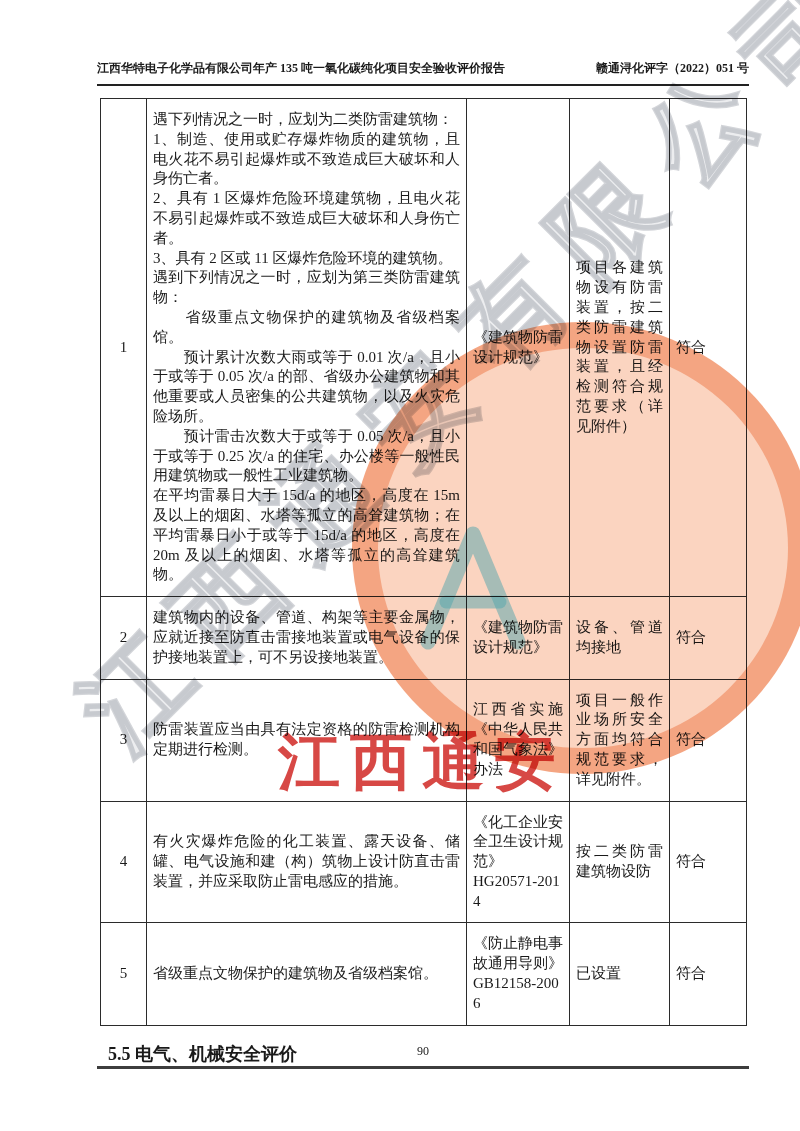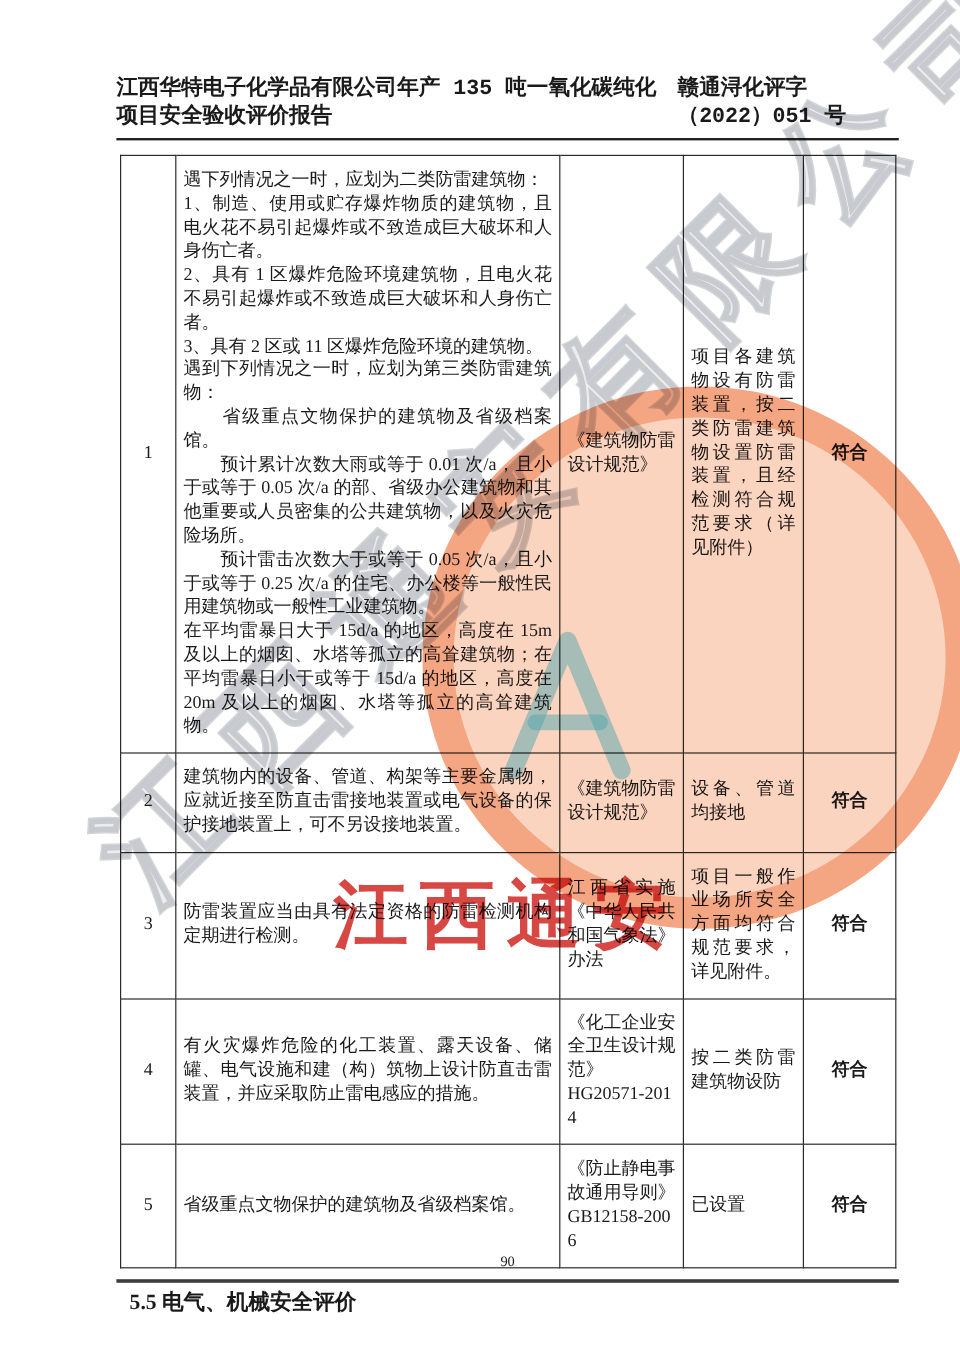--- a/index.html
+++ b/index.html
@@ -3,33 +3,33 @@
 <meta charset="utf-8">
 <style>
   html,body{margin:0;padding:0;}
   .page{
     position:relative; width:800px; height:1131px; background:#ffffff;
     overflow:hidden; font-family:"Liberation Serif", serif; color:#1a1a1a;
   }
   .content{position:absolute; left:100px; top:60px; width:646px;}
   .doc-header{
     display:flex; justify-content:space-between; align-items:flex-end;
-    font-size:18px; font-weight:bold; padding-bottom:7px;
-    border-bottom:2px solid #222; margin-left:-3px; margin-right:-3px;font-family:Liberation Mono, monospace;
+    font-size:12px; font-weight:bold; padding-bottom:7px;
+    border-bottom:2px solid #222; margin-left:-3px; margin-right:-3px;
   }
   table.check{border-collapse:collapse; width:646px; table-layout:fixed; margin-top:12px;}
   table.check td, table.check th{
     border:1.5px solid #2b2b2b; padding:11px 6px; font-size:15px; line-height:1.32;
     vertical-align:middle; word-break:break-all;
   }
   td.no{text-align:center;}
   td.cellcontent{text-align:justify; white-space:pre-line;}
   td.basis{text-align:justify; white-space:pre-line;}
   td.situation{text-align:justify; white-space:pre-line;}
-  td.conform{text-align:center;font-weight:bold;}
+  td.conform{text-align:left;}
   .results{margin-top:12px; margin-left:44px; font-size:16.5px;}
   .results .rline{margin:11px 0; line-height:1.35;}
   .results .rlabel{font-weight:bold;}
   .sec-heading{margin-top:16px; margin-left:8px; font-size:18px; font-weight:bold;}
   .page-num{position:absolute; left:100px; top:1044px; width:646px; text-align:center; font-size:12px;}
   .footer-line{position:absolute; left:97px; top:1066px; width:652px; height:2.5px; background:#3d3d3d;}
   
   .wm{position:absolute; inset:0; pointer-events:none;}
   .wm-circle{
     position:absolute; left:352px; top:322px; width:462px; height:452px;

